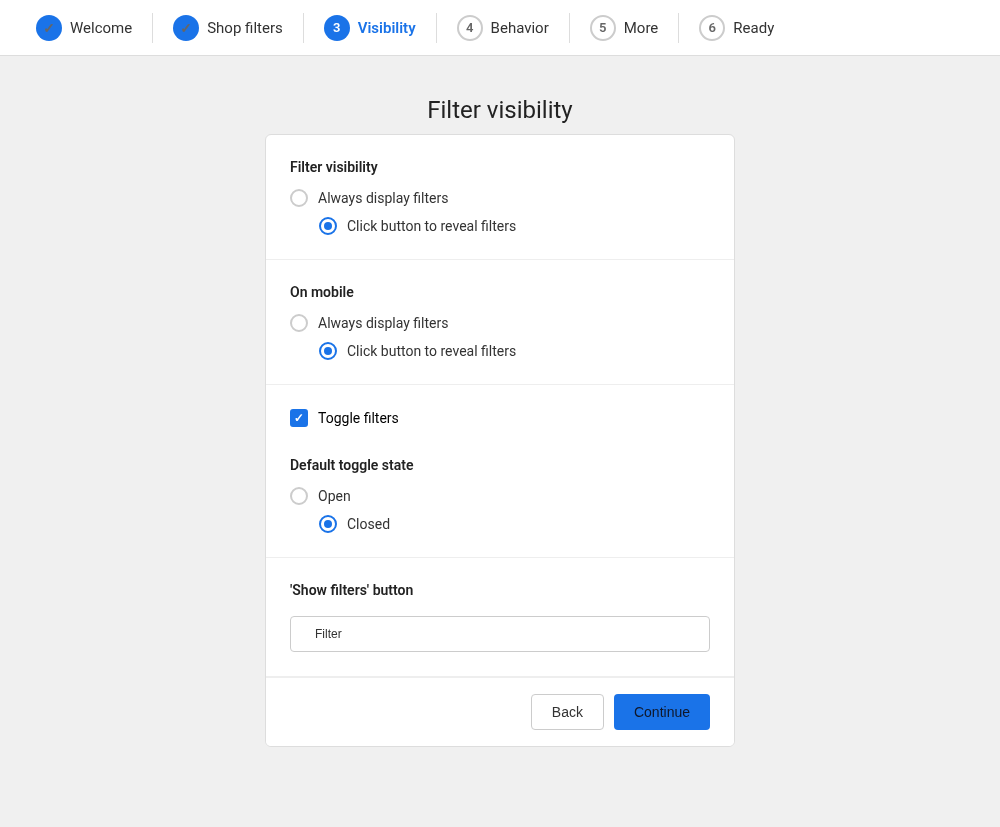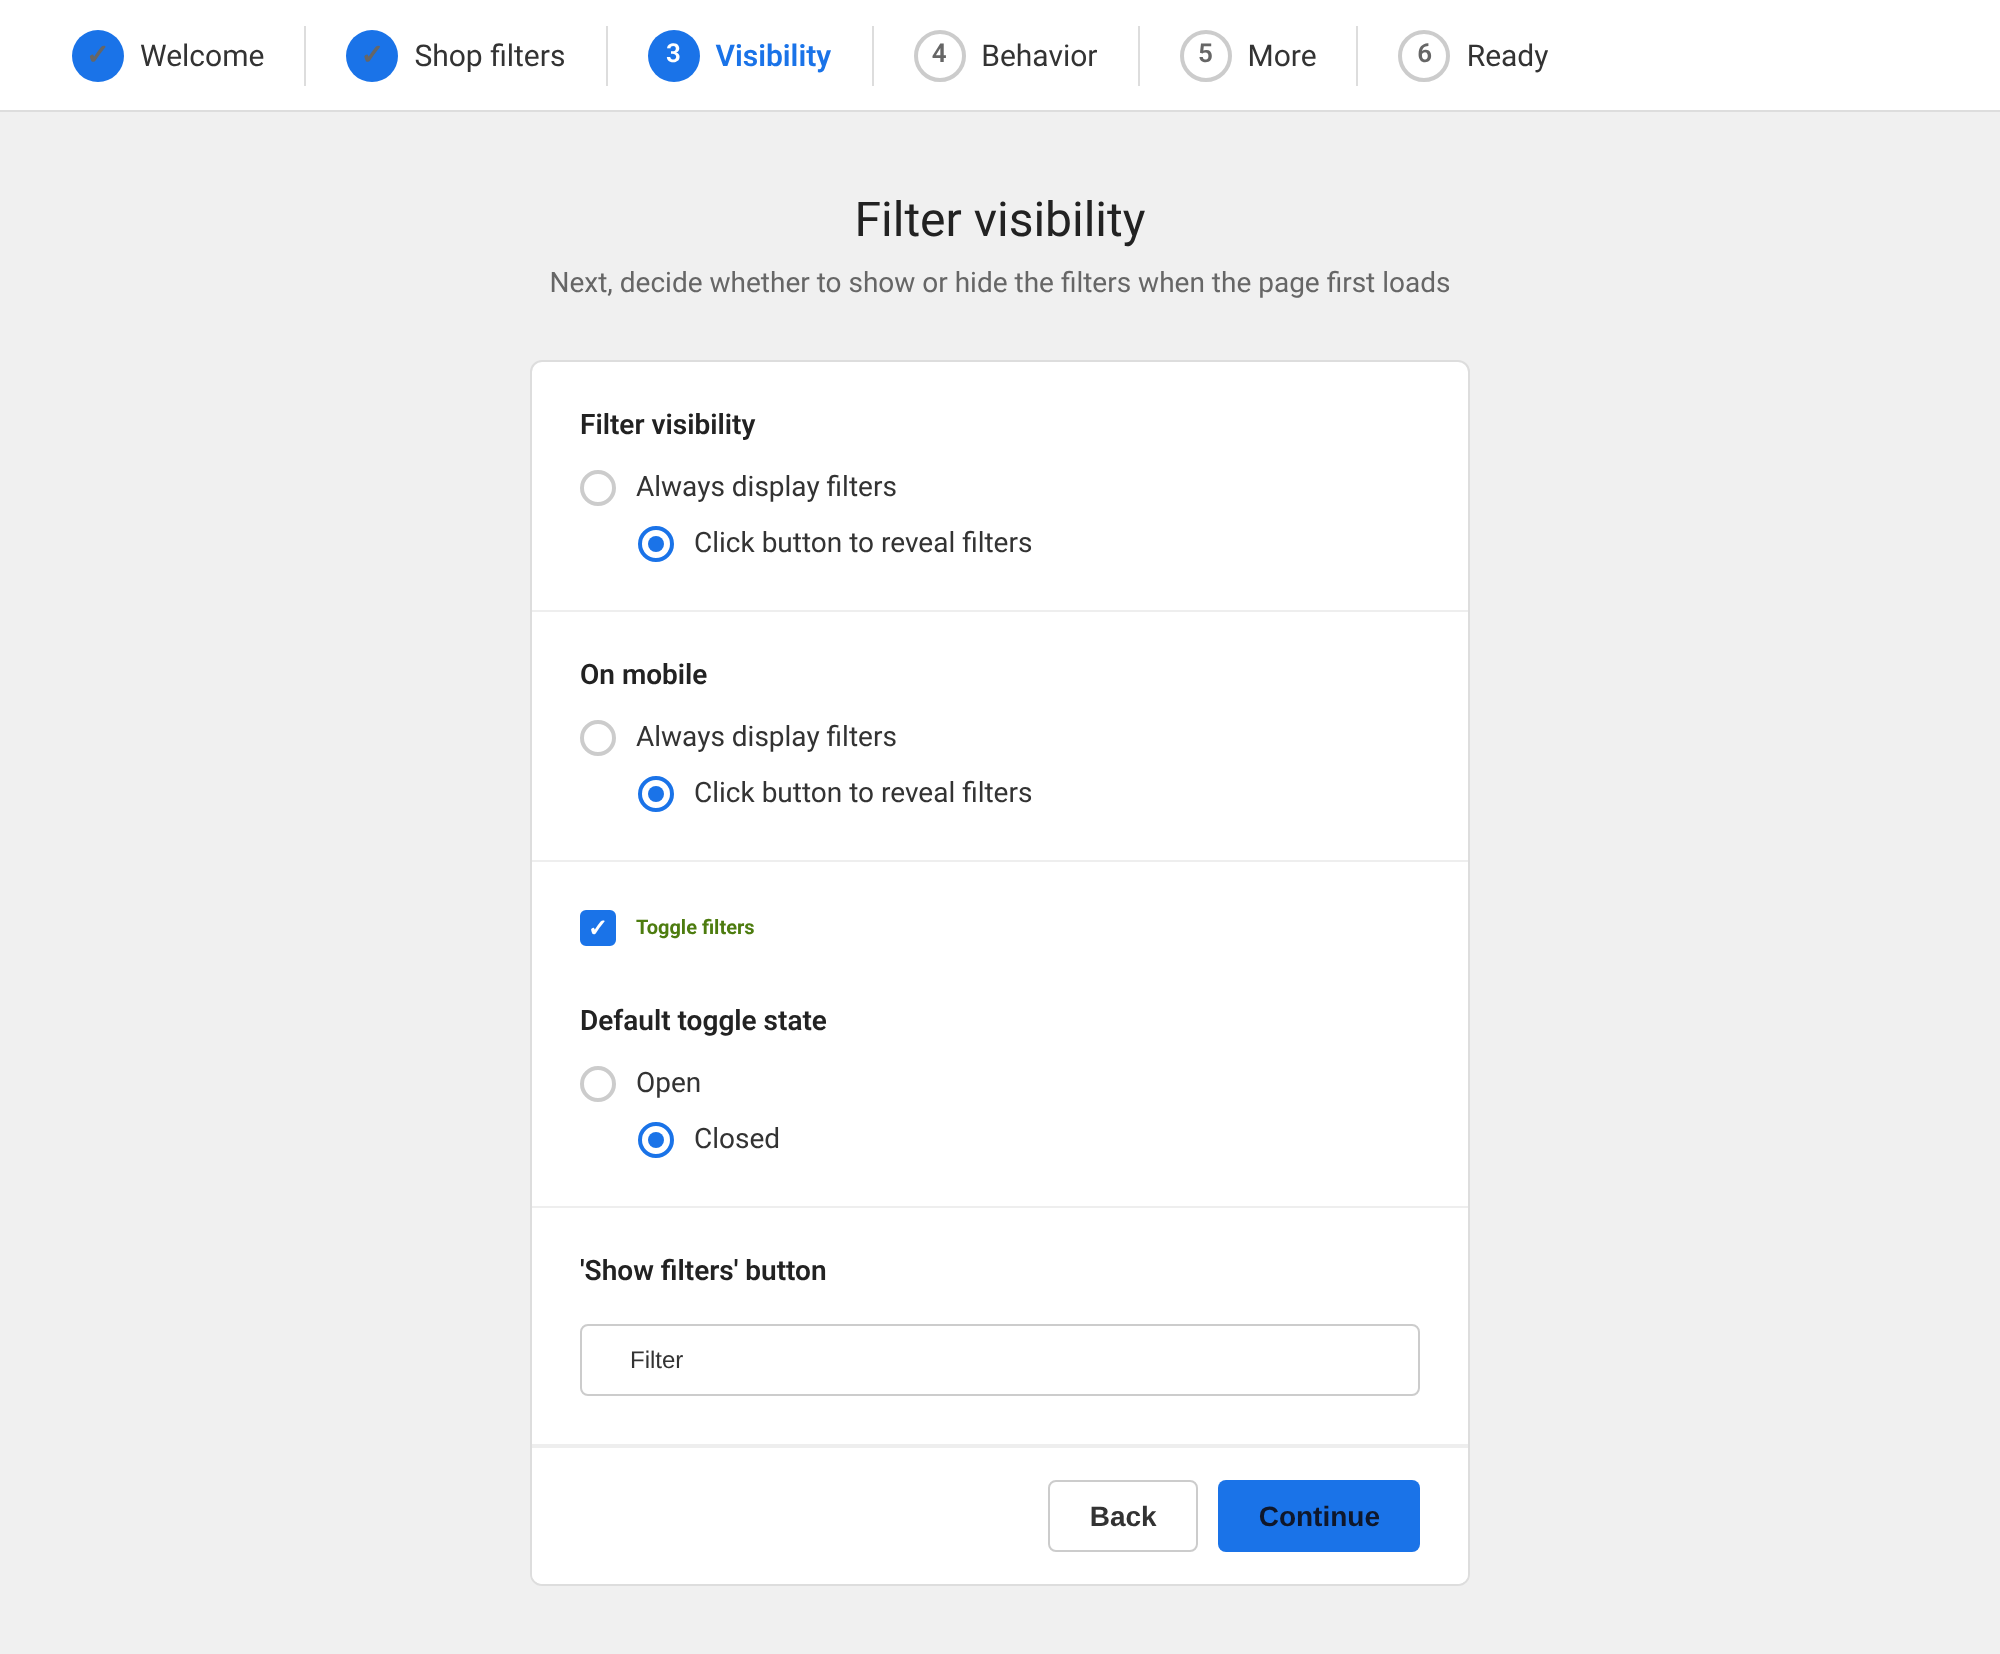--- a/index.html
+++ b/index.html
@@ -180,23 +180,23 @@
     }
 
     .checkbox-input::after {
       content: '✓';
       color: #fff;
       font-size: 12px;
       font-weight: 700;
     }
 
     .checkbox-label {
-      font-size: 10px;
-      font-weight: 700;
-      color: #4d7c0f;
+      font-size: 14px;
+      font-weight: 400;
+      color: #000000;
     }
 
     .help-text {
       font-size: 13px;
       color: #666;
       margin-top: 6px;
       margin-left: 0;
     }
 
     
@@ -219,21 +219,21 @@
       gap: 10px;
       background: #fff;
       border-top: 1px solid #eee;
     }
 
     .btn {
       padding: 9px 20px;
       border-radius: 4px;
       font-size: 14px;
       cursor: pointer;
-      font-weight: 700;
+      font-weight: 400;
       border: none;
     }
 
     .btn-back {
       background: #fff;
       border: 1px solid #ccc;
       color: #333;
     }
 
     .btn-continue {
@@ -294,21 +294,20 @@
   <div class="nav-step">
     <div class="step-circle">
       <span>6</span>
     </div>
     <span>Ready</span>
   </div>
 </nav>
 
 <main class="main-content">
   <h1 class="page-title">Filter visibility</h1>
-  <p class="page-subtitle">Next, decide whether to show or hide the filters when the page first loads</p>
 
   <div class="card">
 
     <div class="card-section">
       <div class="section-title">Filter visibility</div>
 
       <div class="radio-option">
         <div class="radio-input"></div>
         <span class="radio-label">Always display filters</span>
       </div>

